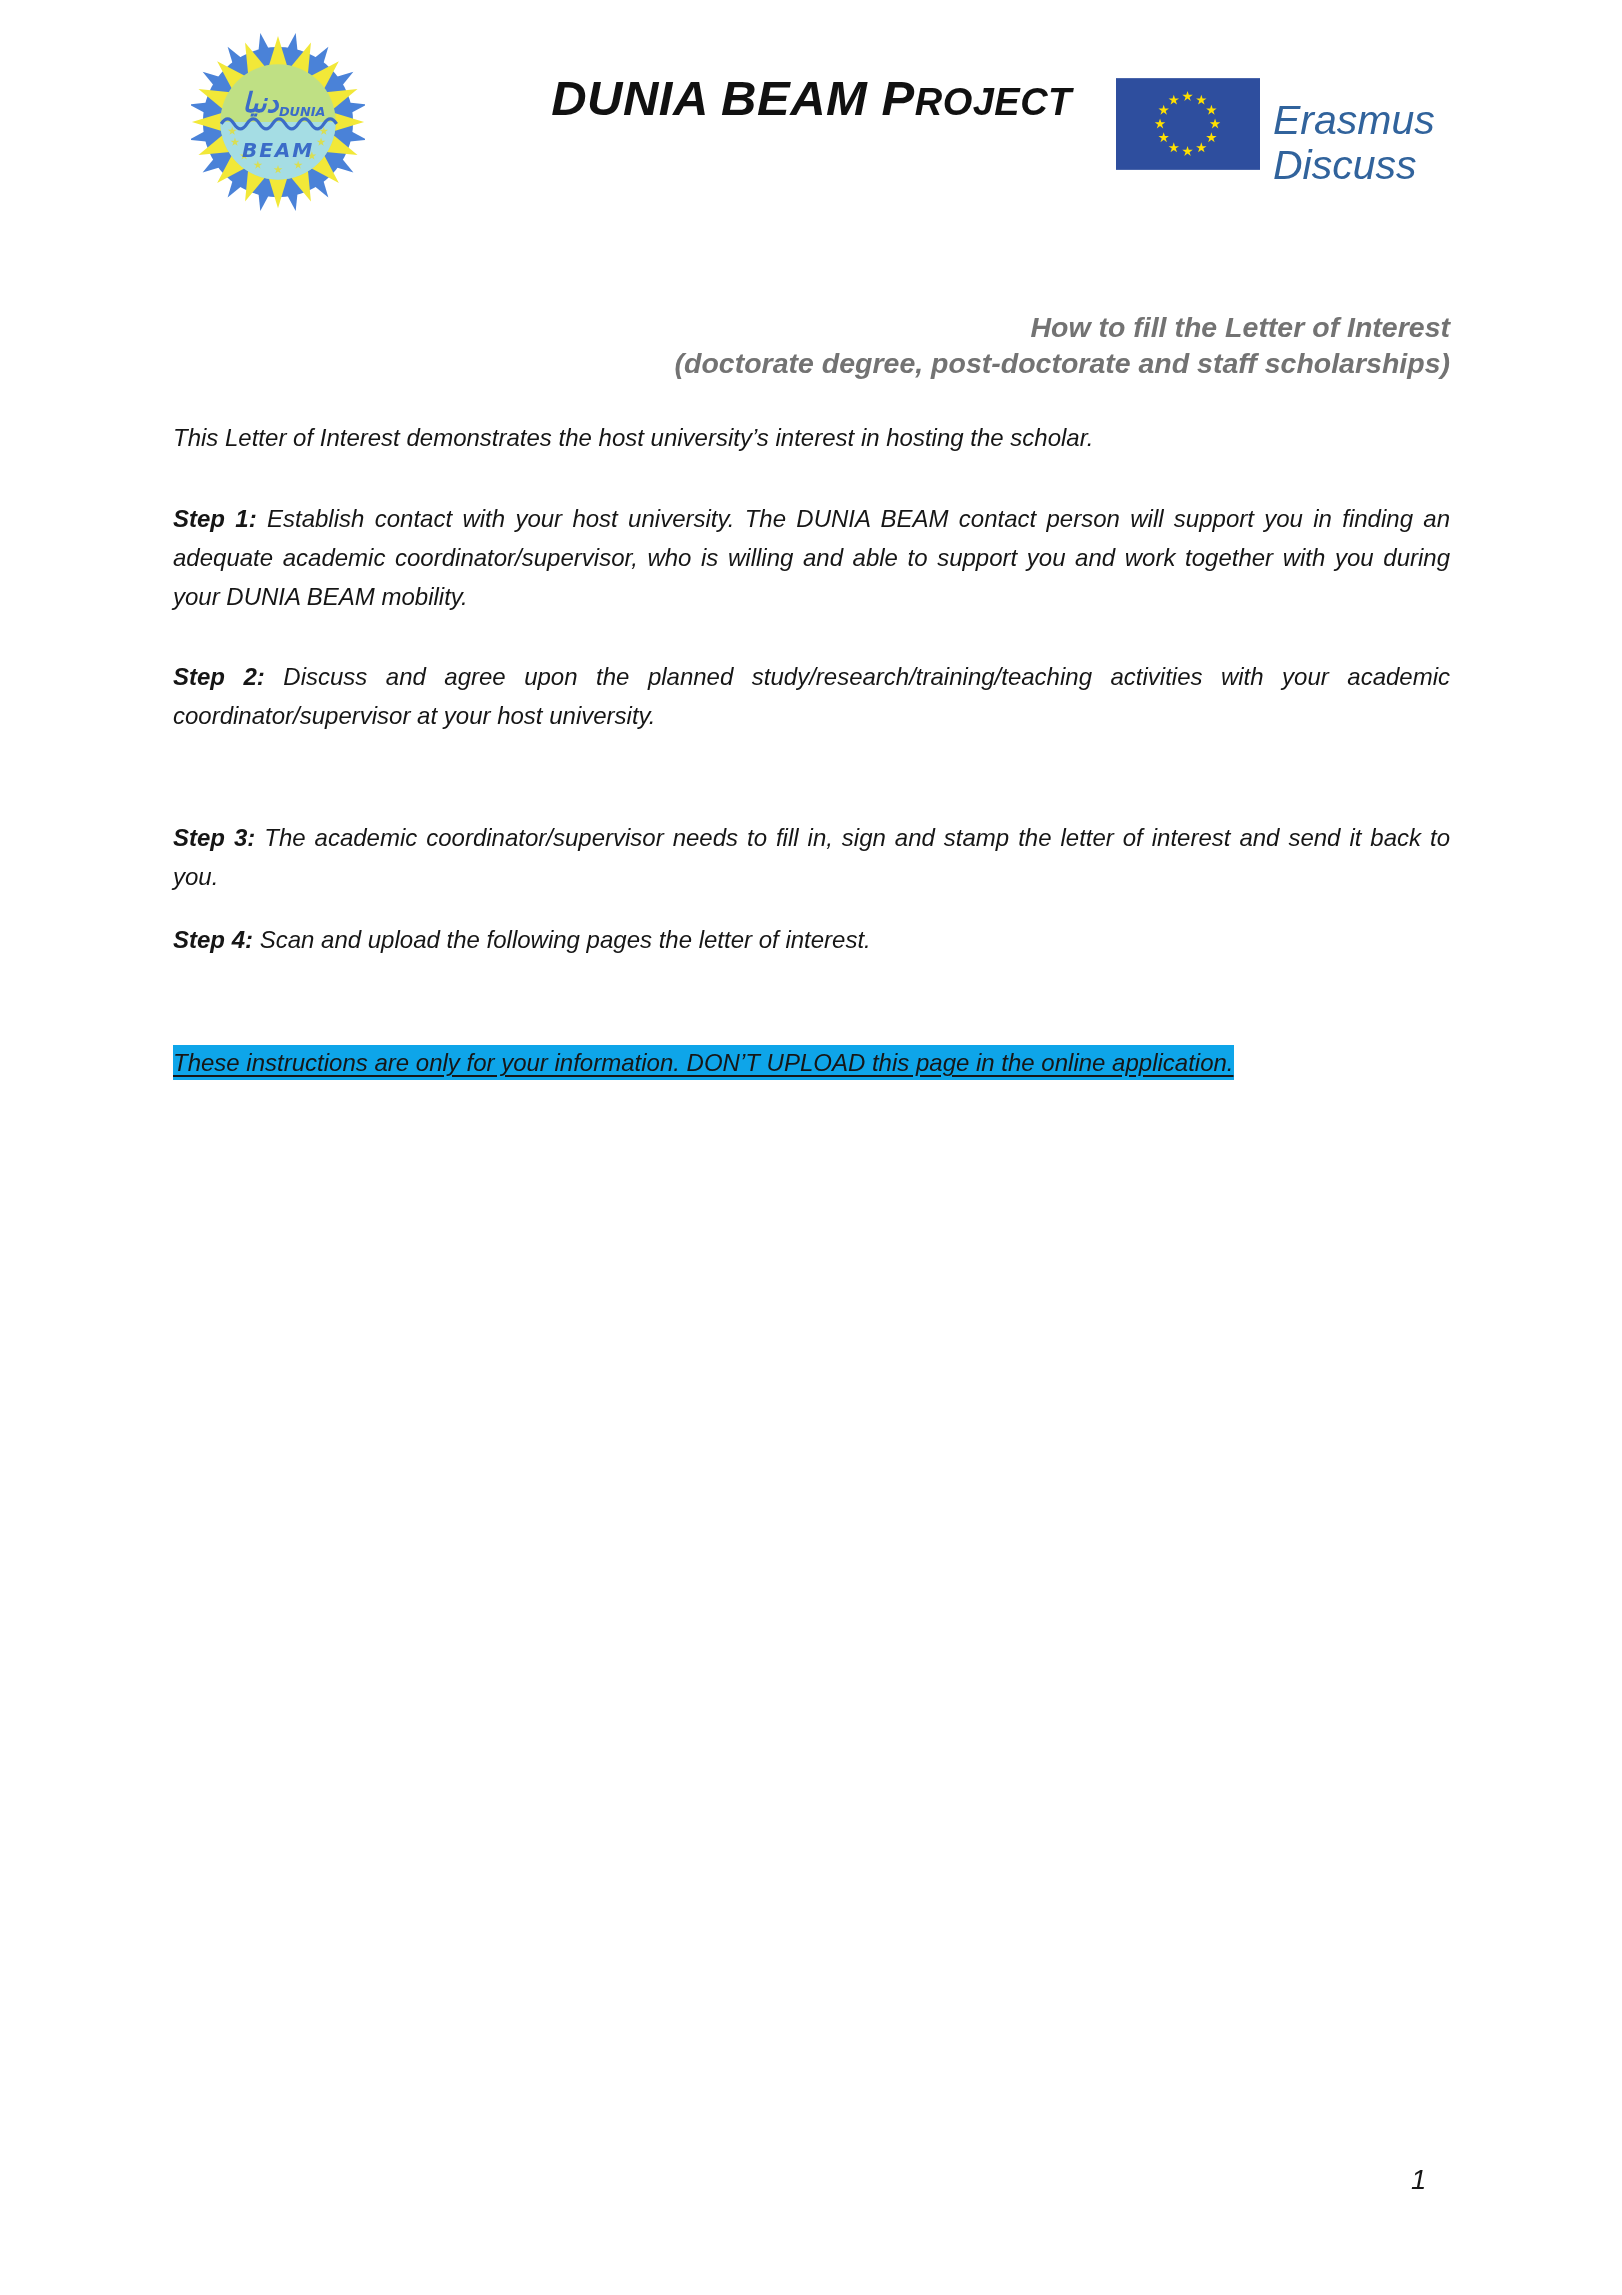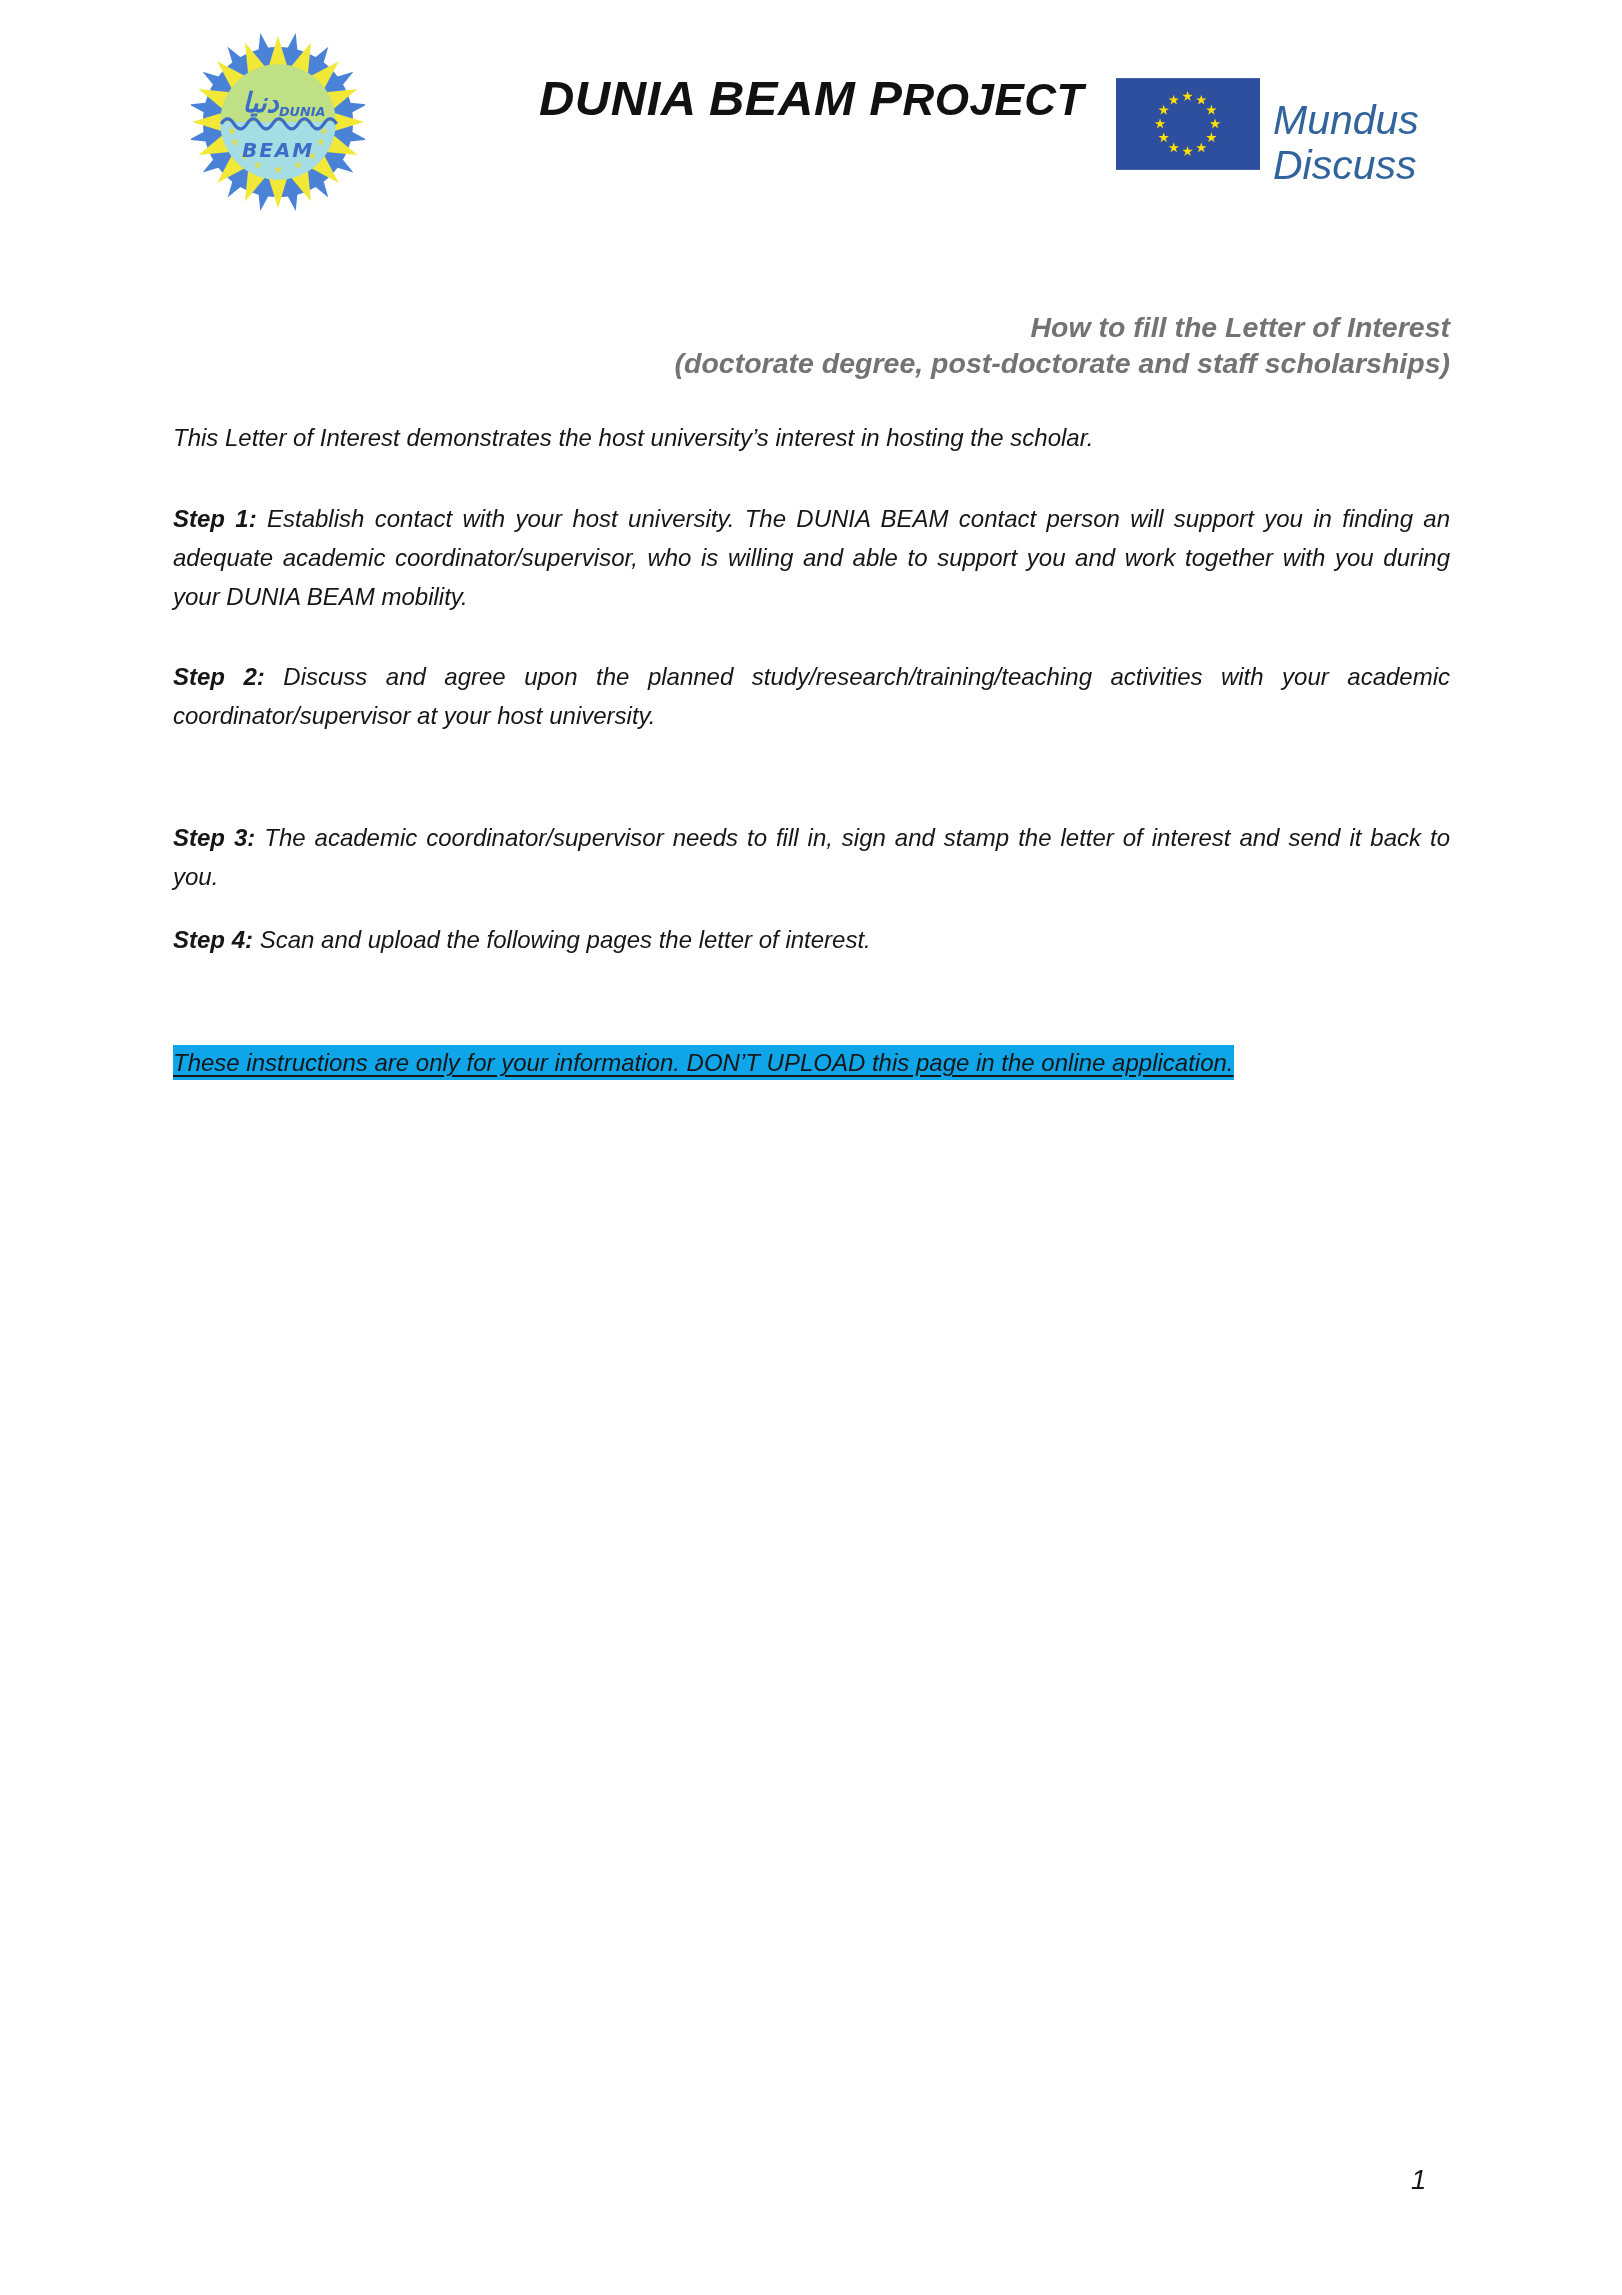--- a/index.html
+++ b/index.html
@@ -17,21 +17,21 @@
 
   
   .logo-dunia { position:absolute; left:191px; top:33px; width:174px; height:179px; }
   .logo-dunia svg { display:block; width:100%; height:100%; }
 
   .doc-title {
     position:absolute; left:0; right:0; top:70px;
     text-align:center; font-weight:bold; font-size:49px;
     color:#111111; letter-spacing:0.5px; white-space:nowrap;
   }
-  .doc-title .smallcap { font-size:44px; }
+  .doc-title .smallcap { font-size:38px; }
 
   .erasmus { position:absolute; left:1116px; top:78px; display:flex; align-items:flex-start; gap:13px; }
   .eu-flag { width:144px; height:92px; display:block; }
   .erasmus-text {
     margin-top:20px;
     font-size:41px; line-height:45px;
     color:#31639C;
   }
 
   
@@ -149,21 +149,21 @@
       <use href="#eustar" x="104" y="65"></use>
         <use href="#eustar" x="93" y="76"></use>
       <use href="#eustar" x="78" y="80"></use>
         <use href="#eustar" x="63" y="76"></use>
       <use href="#eustar" x="52" y="65"></use>
         <use href="#eustar" x="48" y="50"></use>
       <use href="#eustar" x="52" y="35"></use>
         <use href="#eustar" x="63" y="24"></use>
     </svg>
     <div class="erasmus-text">
-      <div>Mundus</div>
+      <div>Erasmus</div>
       <div>Discuss</div>
     </div>
   </div>
 
   <div class="heading">
     <div>How to fill the Letter of Interest</div>
     <div>(doctorate degree, post-doctorate and staff scholarships)</div>
   </div>
 
   <p class="bodytext intro">This Letter of Interest demonstrates the host university’s interest in hosting the scholar.</p>

